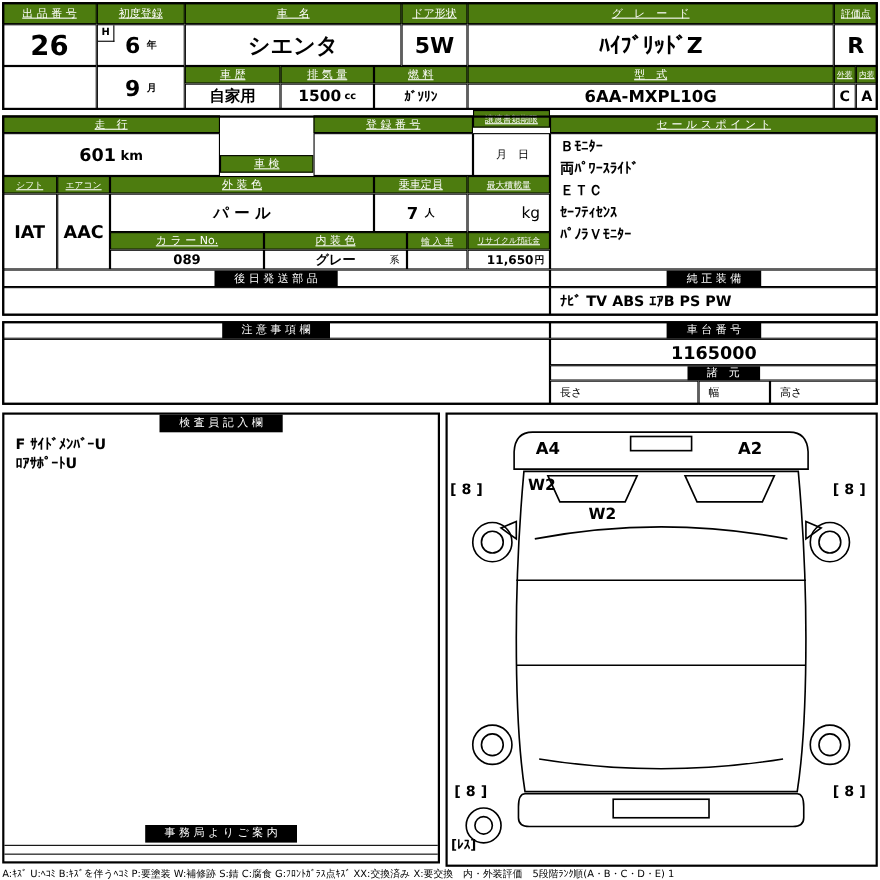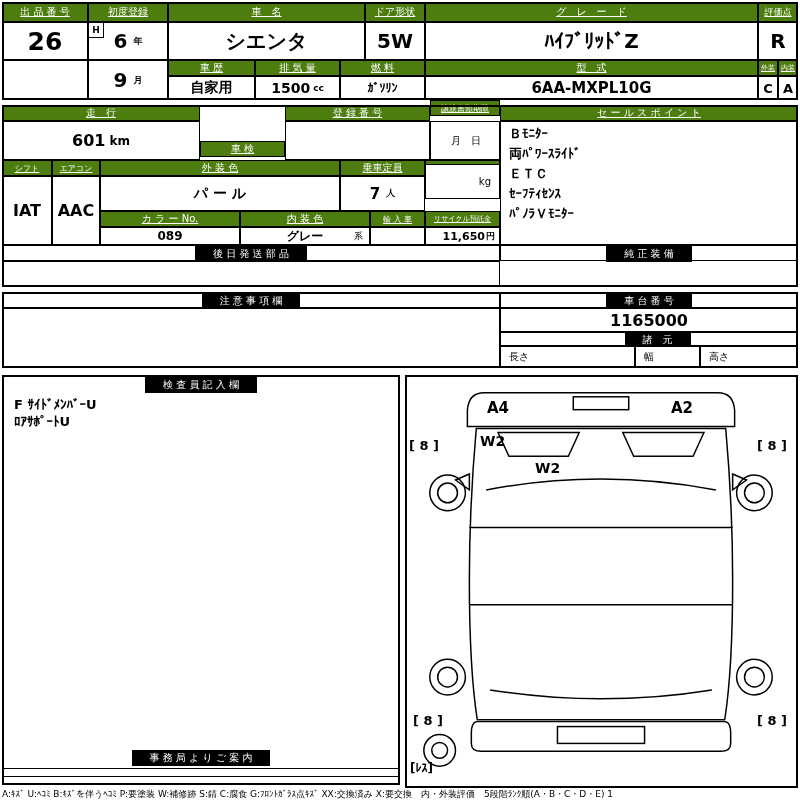--- a/index.html
+++ b/index.html
@@ -108,21 +108,21 @@
   <div class="c b1 hdr" style="left:100px;top:160px;width:240px;height:16px;">外 装 色</div>
   <div class="c b1 val" style="left:100px;top:176px;width:240px;height:35px;font-size:14px;">パ ー ル</div>
 
   <div class="c b1 hdr" style="left:340px;top:160px;width:85px;height:16px;">乗車定員</div>
   <div class="c b1 val" style="left:340px;top:176px;width:85px;height:35px;font-size:15px;gap:6px;">
     <span>7</span>
     <span class="unit" style="font-size:9px;">人</span>
   </div>
 
   <div class="c b1 hdr" style="left:425px;top:160px;width:75px;height:16px;font-size:8px;">最大積載量</div>
-  <div class="c b1 val" style="left:425px;top:164px;width:75px;height:35px;font-size:10px;justify-content:flex-end;padding-right:8px;font-weight:400;">kg</div>
+  <div class="c b1 val" style="left:425px;top:176px;width:75px;height:35px;font-size:14px;justify-content:flex-end;padding-right:8px;font-weight:400;">kg</div>
 
   <div class="c b1 hdr" style="left:100px;top:211px;width:140px;height:16px;">カ ラ ー No.</div>
   <div class="c b1 val" style="left:100px;top:227px;width:140px;height:18px;font-size:12px;">089</div>
 
   <div class="c b1 hdr" style="left:240px;top:211px;width:130px;height:16px;">内 装 色</div>
   <div class="c b1 val" style="left:240px;top:227px;width:130px;height:18px;font-size:12px;">
     <span>グレー</span>
     <span style="position:absolute;right:6px;font-size:9px;font-weight:400;">系</span>
   </div>
 
@@ -136,20 +136,21 @@
   </div>
 
   <div class="c b1 pillrow" style="left:2px;top:245px;width:498px;height:16px;">
     <span class="pill">後 日 発 送 部 品</span>
   </div>
   <div class="c b1" style="left:2px;top:261px;width:498px;height:26px;"></div>
 
   <div class="c b1 pillrow" style="left:500px;top:245px;width:298px;height:16px;">
     <span class="pill">純 正 装 備</span>
   </div>
+  <div class="c b1 val" style="left:500px;top:261px;width:298px;height:26px;font-size:13px;justify-content:flex-start;padding-left:8px;">ﾅﾋﾞ TV ABS ｴｱB PS PW</div>
 
   <div class="c frame" style="left:2px;top:105px;width:796px;height:182px;"></div>
 
   <div class="c b1 pillrow" style="left:2px;top:292px;width:498px;height:16px;">
     <span class="pill">注 意 事 項 欄</span>
   </div>
   <div class="c b1" style="left:2px;top:308px;width:498px;height:60px;"></div>
 
   <div class="c b1 pillrow" style="left:500px;top:292px;width:298px;height:16px;">
     <span class="pill">車 台 番 号</span>

